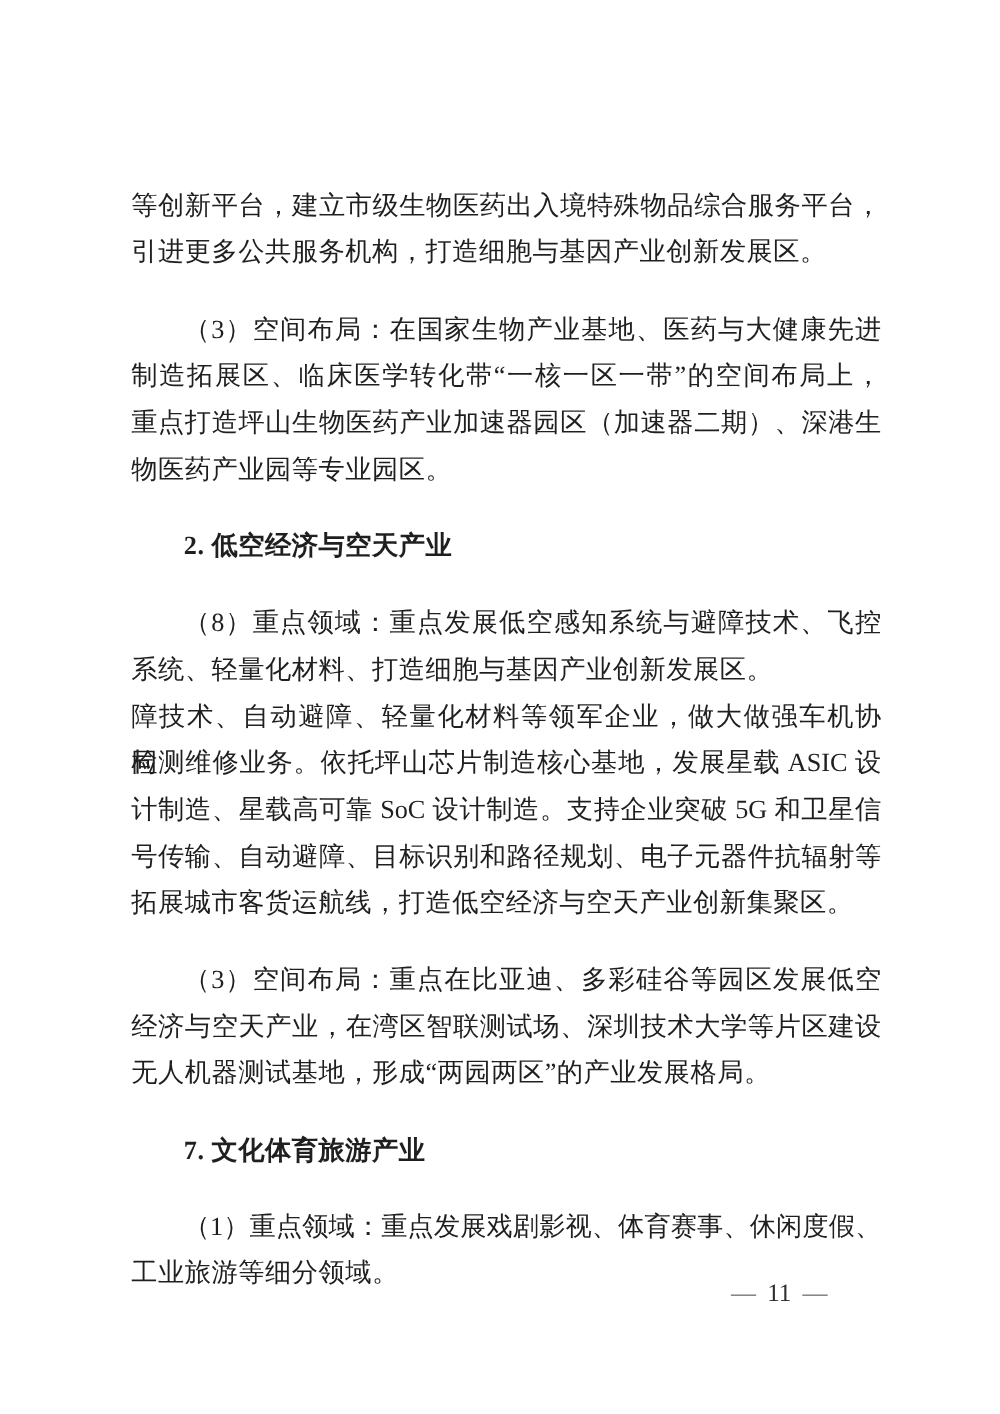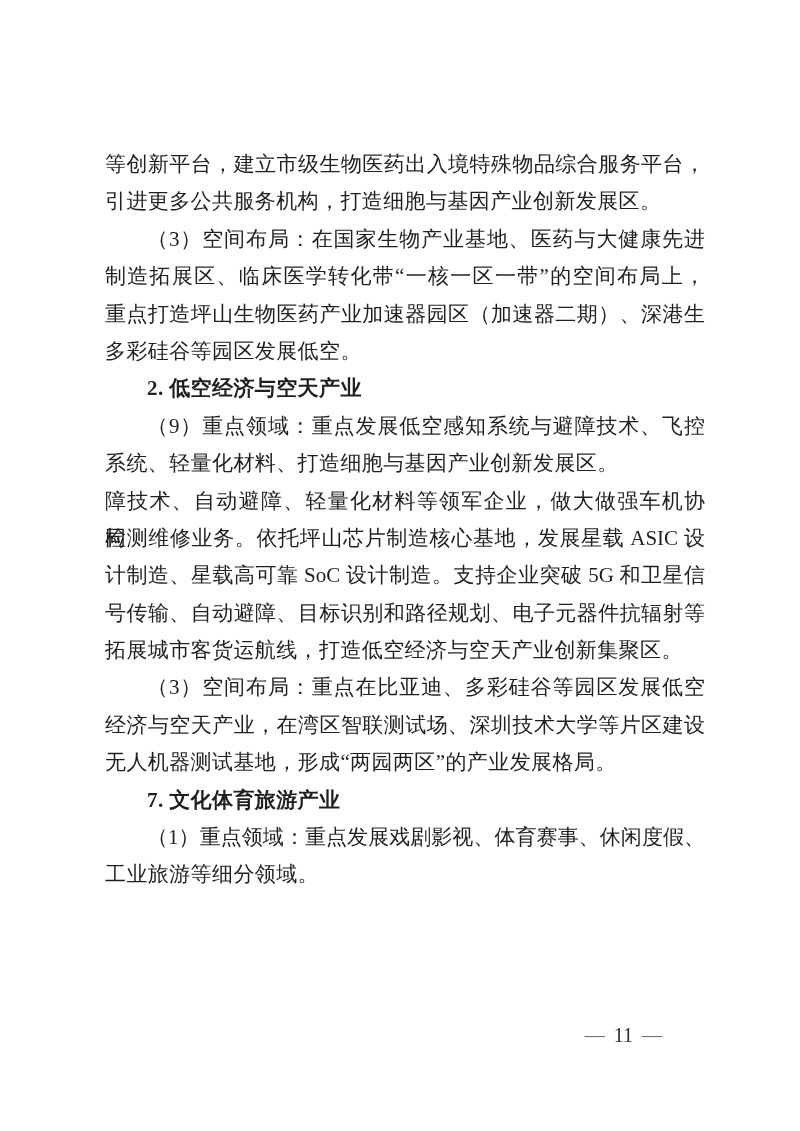--- a/index.html
+++ b/index.html
@@ -30,21 +30,21 @@
     width: 600px;
   }
   .line {
     font-size: 21px;
     height: 37.4px;
     line-height: 37.4px;
     text-align: justify;
     text-align-last: justify;
     overflow: visible;
   }
-  .line.indent { text-indent: 2em; }
+  .line.indent { text-indent: 2em; margin-top: 24px; }
   .line.last {
     text-align: right;
     text-align-last: left;
     letter-spacing: 0.4px;
   }
   .line.heading { font-weight: bold; }
   .pagination {
     position: absolute;
     top: 1020px;
     right: 98px;
@@ -61,23 +61,23 @@
 </head>
 <body>
 
 <div class="page">
   <main class="text-block" id="doc-body">
       <div class="line">等创新平台，建立市级生物医药出入境特殊物品综合服务平台，</div>
       <div class="line last">引进更多公共服务机构，打造细胞与基因产业创新发展区。</div>
       <div class="line indent">（3）空间布局：在国家生物产业基地、医药与大健康先进</div>
       <div class="line">制造拓展区、临床医学转化带“一核一区一带”的空间布局上，</div>
       <div class="line">重点打造坪山生物医药产业加速器园区（加速器二期）、深港生</div>
-      <div class="line last">多彩硅谷等园区发展低空。</div>
+      <div class="line last">物医药产业园等专业园区。</div>
       <div class="line last indent heading">2. 低空经济与空天产业</div>
-      <div class="line indent">（9）重点领域：重点发展低空感知系统与避障技术、飞控</div>
+      <div class="line indent">（8）重点领域：重点发展低空感知系统与避障技术、飞控</div>
       <div class="line last">系统、轻量化材料、打造细胞与基因产业创新发展区。</div>
       <div class="line">障技术、自动避障、轻量化材料等领军企业，做大做强车机协同、</div>
       <div class="line">检测维修业务。依托坪山芯片制造核心基地，发展星载 ASIC 设</div>
       <div class="line">计制造、星载高可靠 SoC 设计制造。支持企业突破 5G 和卫星信</div>
       <div class="line">号传输、自动避障、目标识别和路径规划、电子元器件抗辐射等</div>
       <div class="line last">拓展城市客货运航线，打造低空经济与空天产业创新集聚区。</div>
       <div class="line indent">（3）空间布局：重点在比亚迪、多彩硅谷等园区发展低空</div>
       <div class="line">经济与空天产业，在湾区智联测试场、深圳技术大学等片区建设</div>
       <div class="line last">无人机器测试基地，形成“两园两区”的产业发展格局。</div>
       <div class="line last indent heading">7. 文化体育旅游产业</div>

